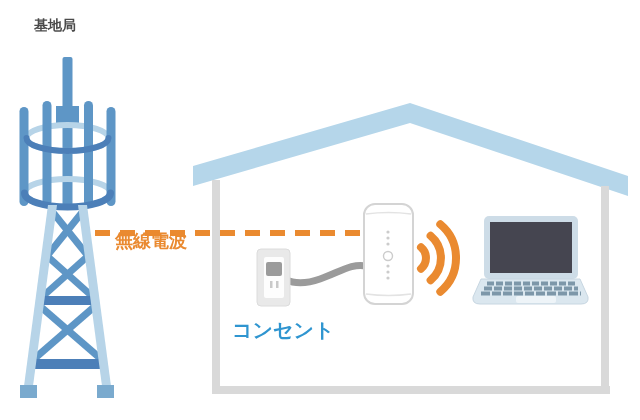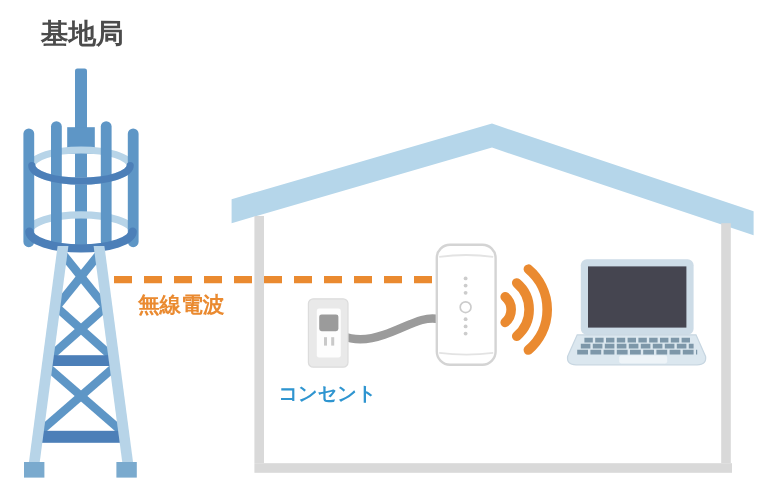--- a/index.html
+++ b/index.html
@@ -2,23 +2,23 @@
 <html><head>
 <meta charset="utf-8">
 <style>
   html,body{margin:0;padding:0;background:#ffffff;}
   .canvas{
     position:relative;width:640px;height:420px;background:#ffffff;overflow:hidden;
     font-family:"DejaVu Sans","Liberation Sans",sans-serif;
   }
   .canvas svg{position:absolute;left:0;top:0;}
   .label{position:absolute;font-weight:bold;white-space:nowrap;line-height:1;}
-  .label-base-station{left:34px;top:18px;font-size:23px;color:#4b4b4b;}
-  .label-radio-wave{left:115px;top:246px;font-size:18px;color:#ea8a30;}
-  .label-blue{font-size:16px;color:#2f95d0;}
+  .label-base-station{left:34px;top:18px;font-size:14px;color:#4b4b4b;}
+  .label-radio-wave{left:115px;top:232px;font-size:18px;color:#ea8a30;}
+  .label-blue{font-size:20px;color:#2f95d0;}
   .label-outlet{left:232px;top:320px;}
   .label-router{left:329px;top:320px;}
   .label-device{left:486px;top:320px;}
 </style>
 </head>
 <body>
 
 <div class="canvas">
 
   <svg width="640" height="420" viewBox="0 0 640 420">

